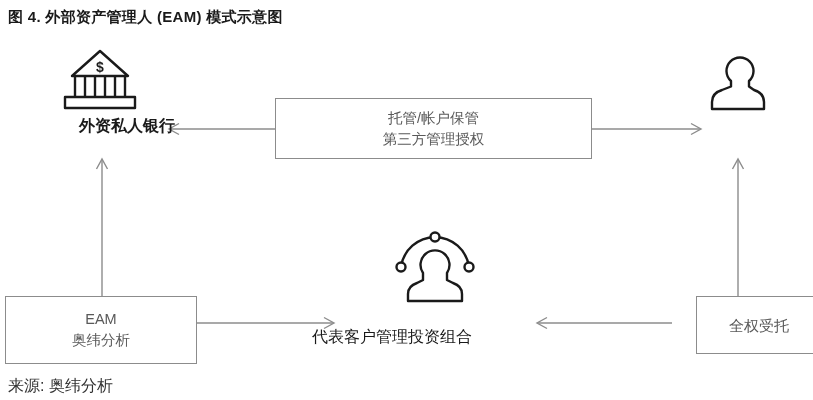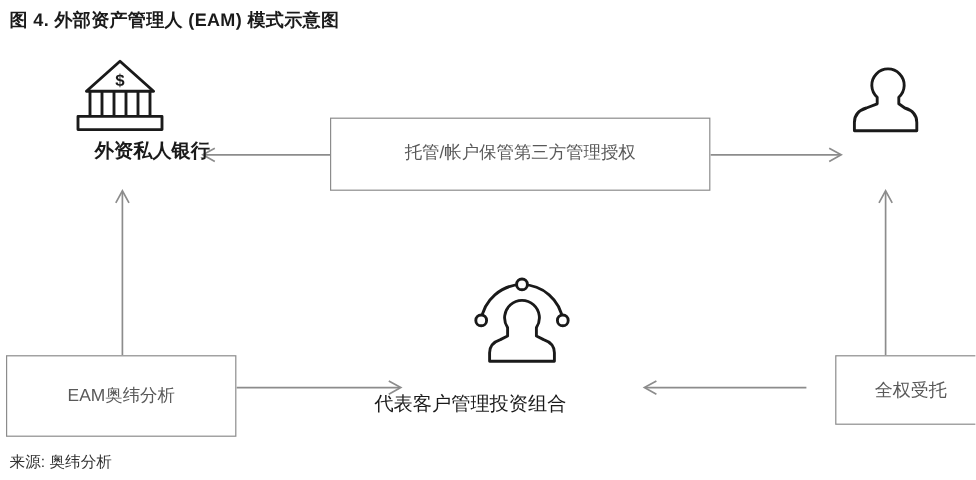--- a/index.html
+++ b/index.html
@@ -13,25 +13,25 @@
     letter-spacing:0.3px;white-space:nowrap;
   }
   .node-label{
     font-weight:bold;color:#1a1a1a;font-size:16px;text-align:right;white-space:nowrap;
   }
   .node-sublabel{
     color:#1a1a1a;font-size:16px;text-align:left;white-space:nowrap;
   }
   .gbox{
     border:1px solid #8c8c8c;background:#fff;color:#595959;
-    display:flex;flex-direction:row;align-items:center;justify-content:center;
+    display:flex;flex-direction:column;align-items:center;justify-content:center;
     font-size:14.5px;line-height:21px;text-align:right;box-sizing:border-box;
   }
   .source{
-    left:8px;top:376px;font-size:13px;color:#333333;white-space:nowrap;
+    left:8px;top:376px;font-size:16px;color:#333333;white-space:nowrap;
   }
   svg{display:block;}
 </style>
 </head>
 <body>
 
 <div class="canvas">
 
   <div class="abs title">图 4. 外部资产管理人 (EAM) 模式示意图</div>
 

